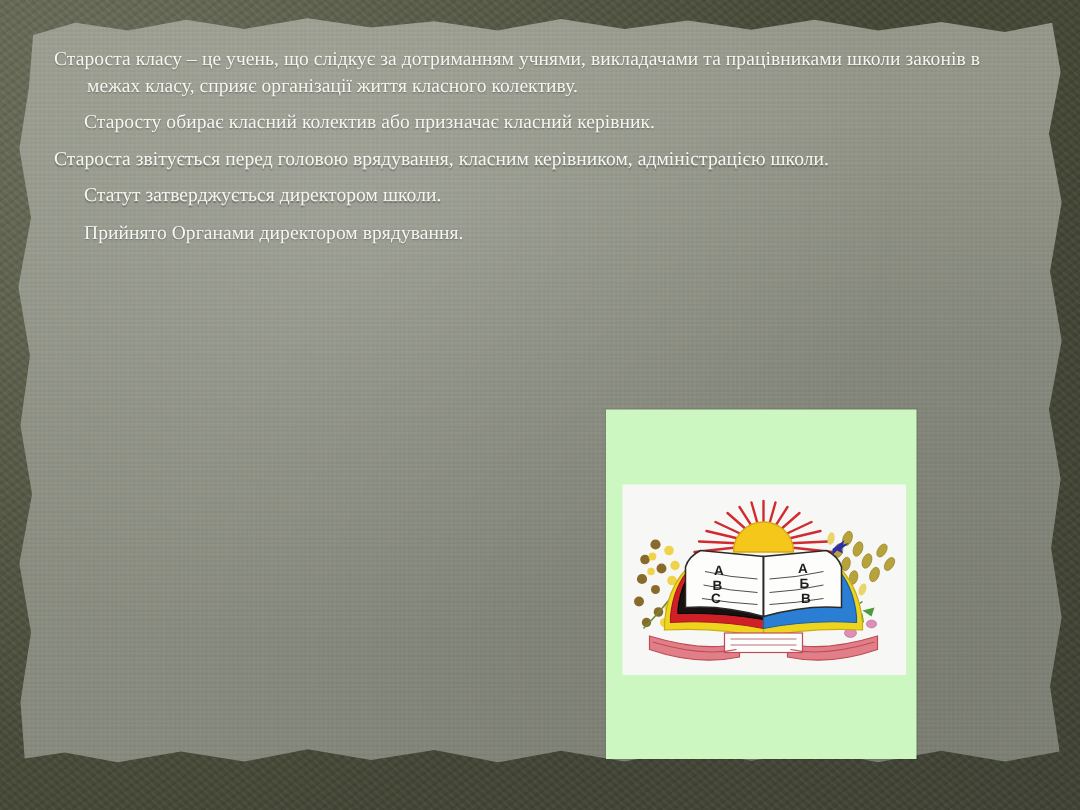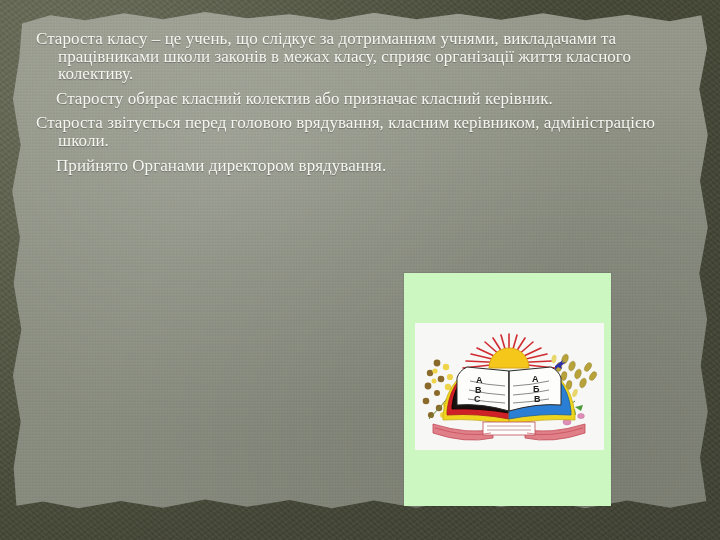--- a/index.html
+++ b/index.html
@@ -70,21 +70,21 @@
 
   
   .content {
     position: absolute;
     left: 36px;
     top: 30px;
     width: 648px;
   }
   .para {
     color: #f7f7f2;
-    font-size: 17px;
+    font-size: 13px;
     line-height: 17.6px;
     margin: 0 0 7px 0;
     padding-left: 22px;
     text-indent: -22px;
     letter-spacing: 0.05px;
     text-shadow: 0 1px 1px rgba(0,0,0,0.30);
   }
   .para.w1 { max-width: 600px; }
   .para.w2 { max-width: 620px; margin-left: 20px; }
 
@@ -116,20 +116,21 @@
   <div class="frame-texture"></div>
 
   <div class="paper">
     <div class="paper-grain"></div>
   </div>
 
   <div class="content">
     <p class="para w1">Староста класу – це учень, що слідкує за дотриманням учнями, викладачами та працівниками школи законів в межах класу, сприяє організації життя класного колективу.</p>
     <p class="para w2">Старосту обирає класний колектив або призначає класний керівник.</p>
     <p class="para w1">Староста звітується перед головою врядування, класним керівником, адміністрацією школи.</p>
+    <p class="para w2">Статут затверджується директором школи.</p>
     <p class="para w2">Прийнято Органами директором врядування.</p>
   </div>
 
   <div class="pic-panel">
     <div class="pic-inner">
       <svg class="emblem" viewBox="0 0 189 127">
 
         <g stroke="#cf2b30" stroke-width="1.6" stroke-linecap="round" fill="none">
           <line x1="94" y1="40" x2="94" y2="11"></line>
           <line x1="94" y1="40" x2="86" y2="12"></line>

